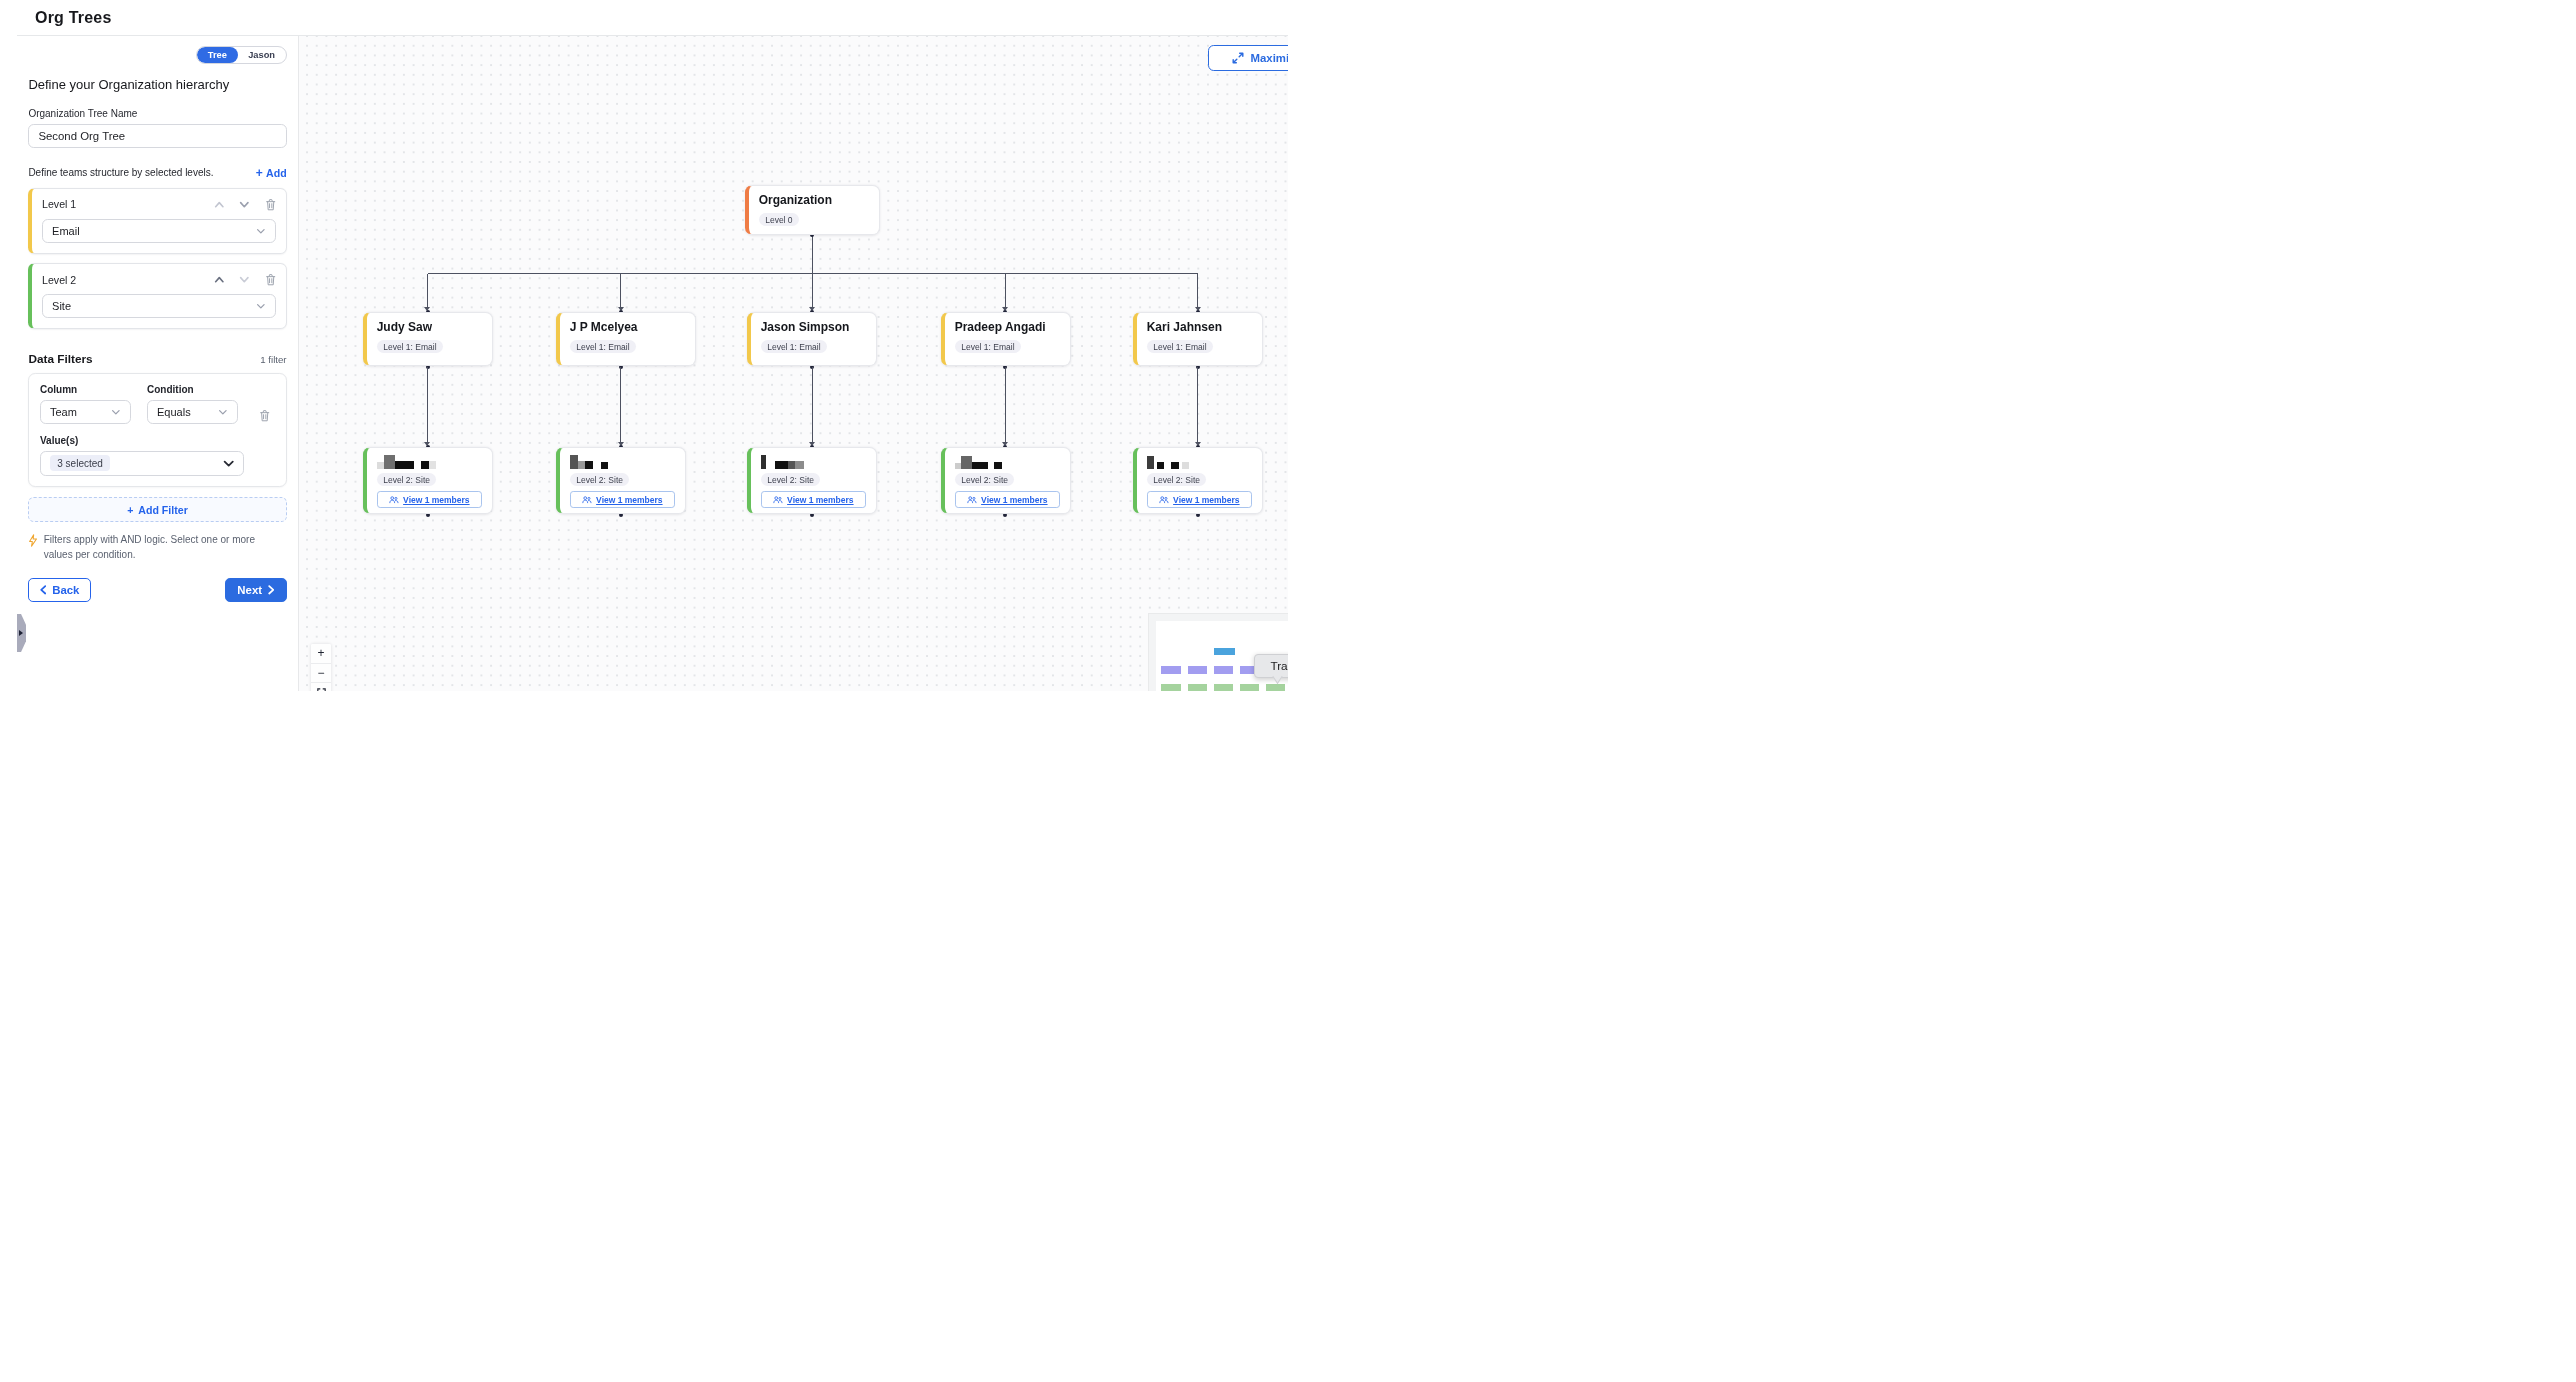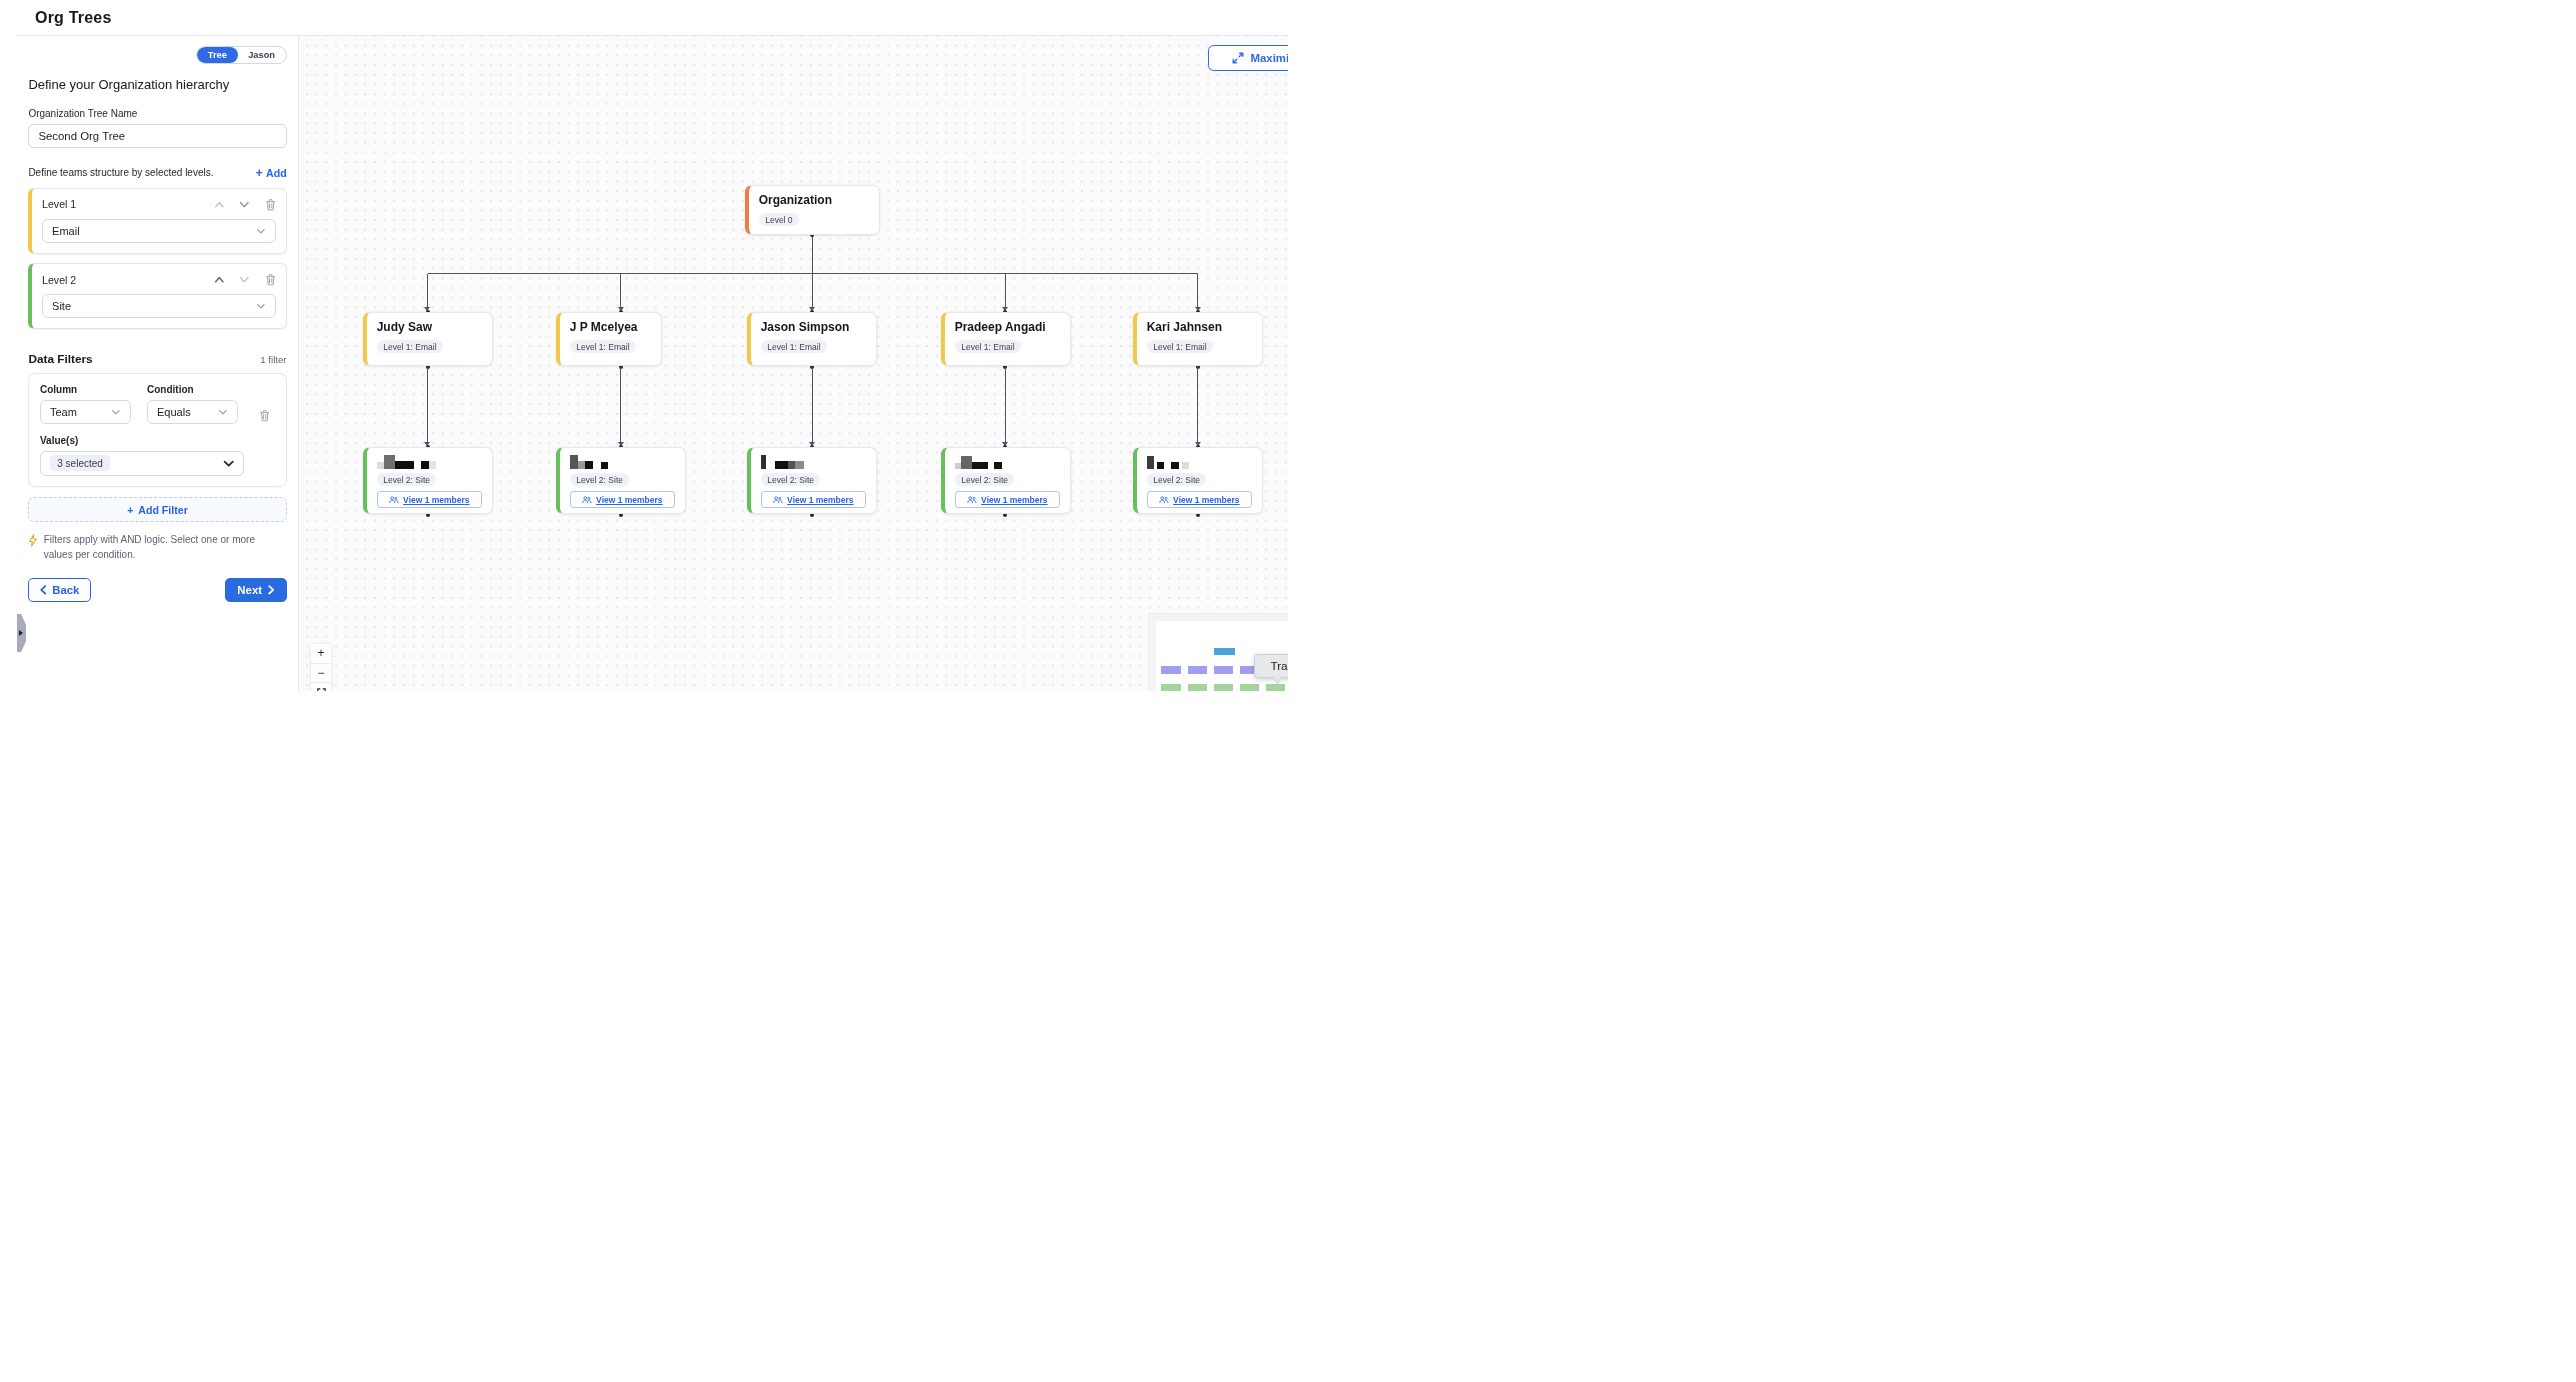--- a/index.html
+++ b/index.html
@@ -348,21 +348,21 @@
           <span style="width: 8px; height: 8px; background: rgb(14, 14, 14); margin-left: 6.5px;"></span>
           <span style="width: 7.3px; height: 8px; background: rgb(226, 226, 226);"></span>
         </div><span class="node-badge" style="margin-top: 4px;">Level 2: Site</span><button class="members-btn">
           <svg width="9.7" height="7.3" viewBox="0 0 12 9">
             <circle cx="4" cy="2.6" r="1.7" fill="none" stroke="#2563eb" stroke-width="1"></circle>
             <circle cx="8.6" cy="3" r="1.3" fill="none" stroke="#2563eb" stroke-width="1"></circle>
             <path d="M1 8.3 C1 6 2.4 5.2 4 5.2 C5.6 5.2 7 6 7 8.3 M8 5.6 C10 5.5 11.2 6.5 11.2 8.3" fill="none" stroke="#2563eb" stroke-width="1" stroke-linecap="round"></path>
           </svg>
           <span class="m-label">View 1 members</span>
         </button></div>
-      <div class="node l1" style="left: 539px; top: 312px; width: 106px; height: 54px;"><div class="node-title">J P Mcelyea</div><span class="node-badge">Level 1: Email</span></div>
+      <div class="node l1" style="left: 539px; top: 312px; width: 140px; height: 54px;"><div class="node-title">J P Mcelyea</div><span class="node-badge">Level 1: Email</span></div>
       <div class="node l2" style="left: 539px; top: 447px; width: 130px; height: 67px; padding: 6.5px 9.7px;"><div class="redline">
           <span style="width: 8px; height: 14px; background: rgb(85, 85, 85);"></span>
           <span style="width: 7.3px; height: 8px; background: rgb(153, 153, 153);"></span>
           <span style="width: 8px; height: 8px; background: rgb(17, 17, 17);"></span>
           <span style="width: 7.3px; height: 7.3px; background: rgb(17, 17, 17); margin-left: 8px;"></span>
         </div><span class="node-badge" style="margin-top: 4px;">Level 2: Site</span><button class="members-btn">
           <svg width="9.7" height="7.3" viewBox="0 0 12 9">
             <circle cx="4" cy="2.6" r="1.7" fill="none" stroke="#2563eb" stroke-width="1"></circle>
             <circle cx="8.6" cy="3" r="1.3" fill="none" stroke="#2563eb" stroke-width="1"></circle>
             <path d="M1 8.3 C1 6 2.4 5.2 4 5.2 C5.6 5.2 7 6 7 8.3 M8 5.6 C10 5.5 11.2 6.5 11.2 8.3" fill="none" stroke="#2563eb" stroke-width="1" stroke-linecap="round"></path>

